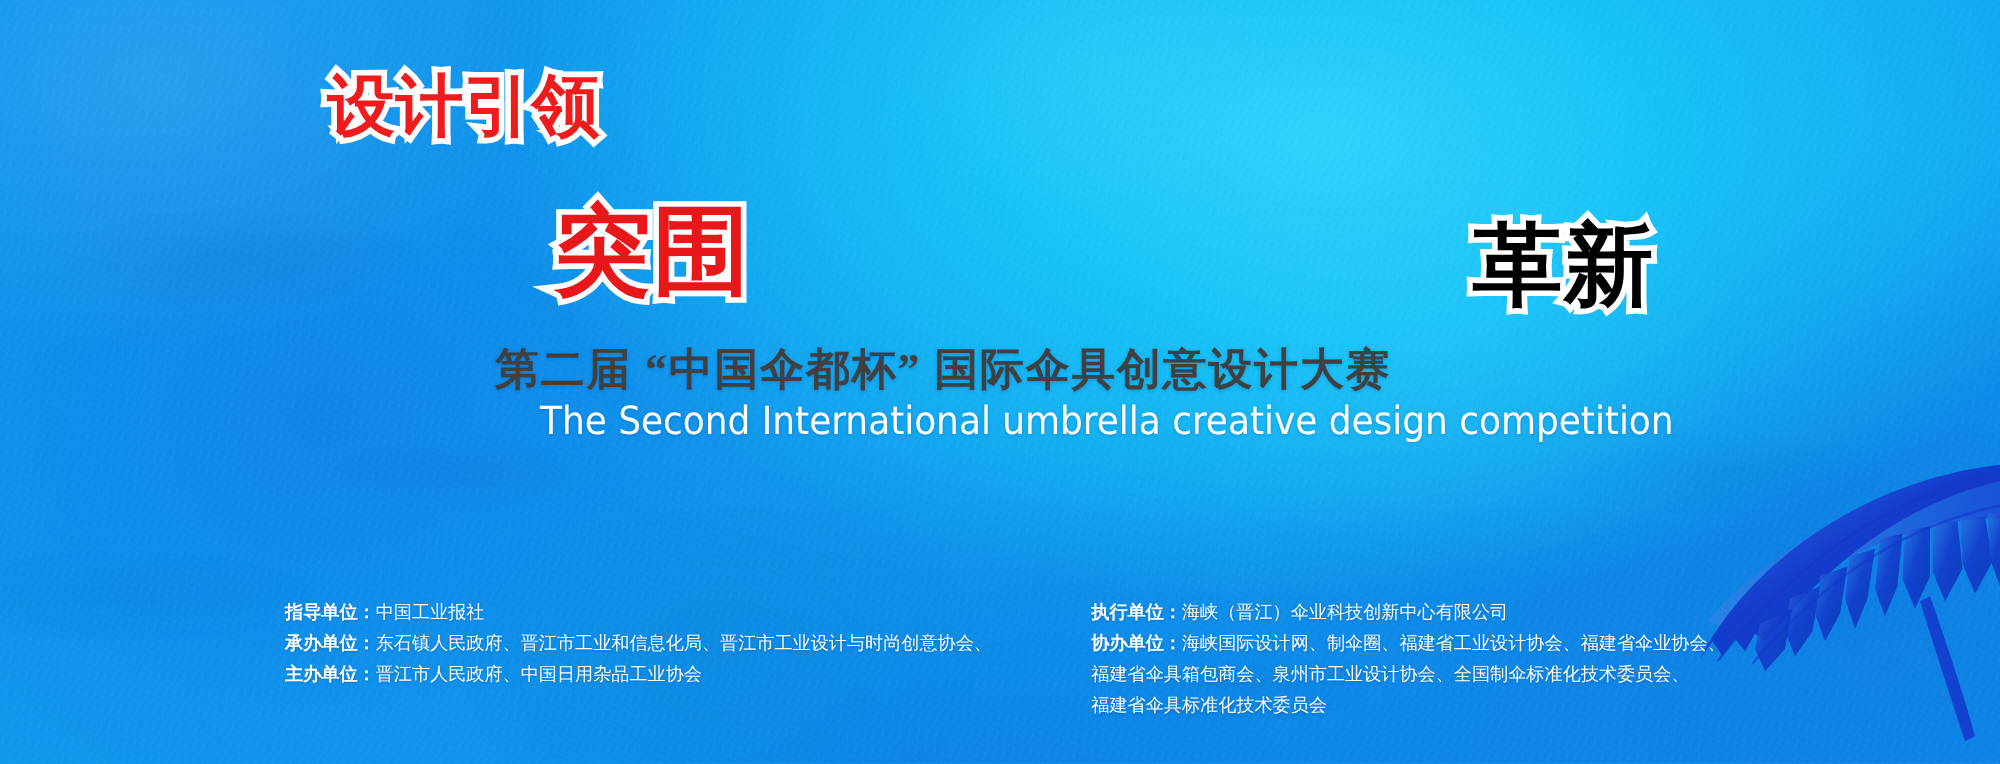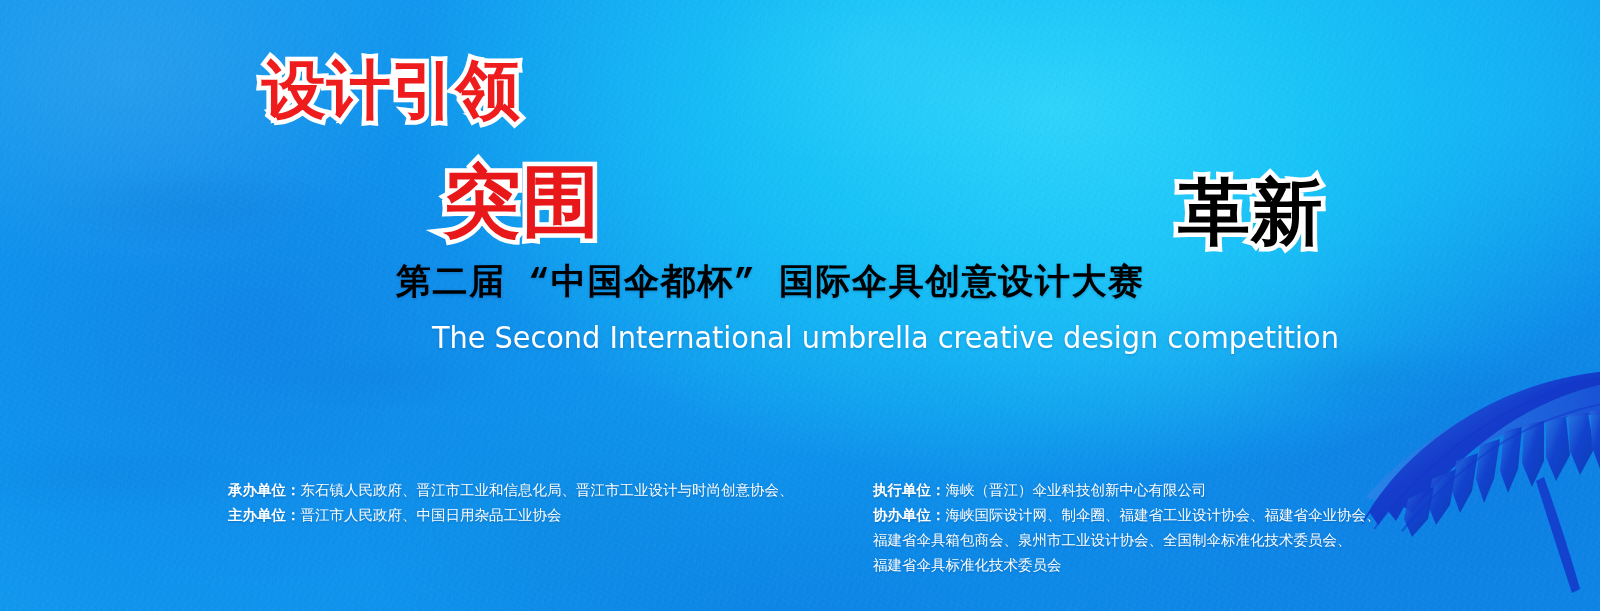--- a/index.html
+++ b/index.html
@@ -68,21 +68,21 @@
 
   
   .hl{
     position:absolute;white-space:nowrap;
     font-family:"DejaVu Sans","Liberation Sans",sans-serif;
     font-weight:bold;letter-spacing:.01em;
   }
 
   
   #hl-line1{
-    left:262px;top:58px;font-size:64px;line-height:1;
+    left:262px;top:58px;font-size:54px;line-height:1;
     color:#ee1c1c;
     -webkit-text-stroke:9px #ffffff;
     paint-order:stroke fill;
     text-shadow:0 0 0 #fff;
   }
   
   #hl-line2{
     left:443px;top:168px;font-size:78px;line-height:1;
     color:#e8171a;
     -webkit-text-stroke:9px #ffffff;
@@ -101,23 +101,23 @@
   
   #hl-tail{
     left:1178px;top:176px;font-size:72px;line-height:1;
     color:#000000;
     -webkit-text-stroke:9px #ffffff;
     paint-order:stroke fill;
   }
 
   
   #subtitle-cn{
-    position:absolute;left:396px;top:265px;
-    font-family:Liberation Mono, monospace;
-    font-weight:bold;font-size:35px;line-height:1.12;color:#000000;
+    position:absolute;left:396px;top:276px;
+    font-family:Liberation Serif, serif;
+    font-weight:bold;font-size:35px;line-height:1.12;color:#404040;
     letter-spacing:.045em;white-space:nowrap;
     text-shadow:0 1px 3px rgba(0,60,130,.30);
   }
   #subtitle-en{
     position:absolute;left:432px;top:320px;
     font-family:"DejaVu Sans","Liberation Sans",sans-serif;
     font-weight:400;font-size:31px;line-height:1.1;color:#ffffff;
     letter-spacing:-.002em;white-space:nowrap;
     text-shadow:0 1px 3px rgba(0,60,130,.25);
     transform:scaleX(.93);transform-origin:left center;
@@ -193,20 +193,23 @@
 
 
   <div class="hl" id="hl-tail">革新</div>
 
   <div id="subtitle-cn">第二届 “中国伞都杯” 国际伞具创意设计大赛</div>
 
   <div id="subtitle-en">The Second International umbrella creative design competition</div>
 
   <div class="credits" id="credits-left">
 
+    <div class="credit-row">
+      <span class="lbl">指导单位：</span><span class="val">中国工业报社</span>
+    </div>
 
     <div class="credit-row">
       <span class="lbl">承办单位：</span><span class="val">东石镇人民政府、晋江市工业和信息化局、晋江市工业设计与时尚创意协会、</span>
     </div>
 
     <div class="credit-row">
       <span class="lbl">主办单位：</span><span class="val">晋江市人民政府、中国日用杂品工业协会</span>
     </div>
 
   </div>

